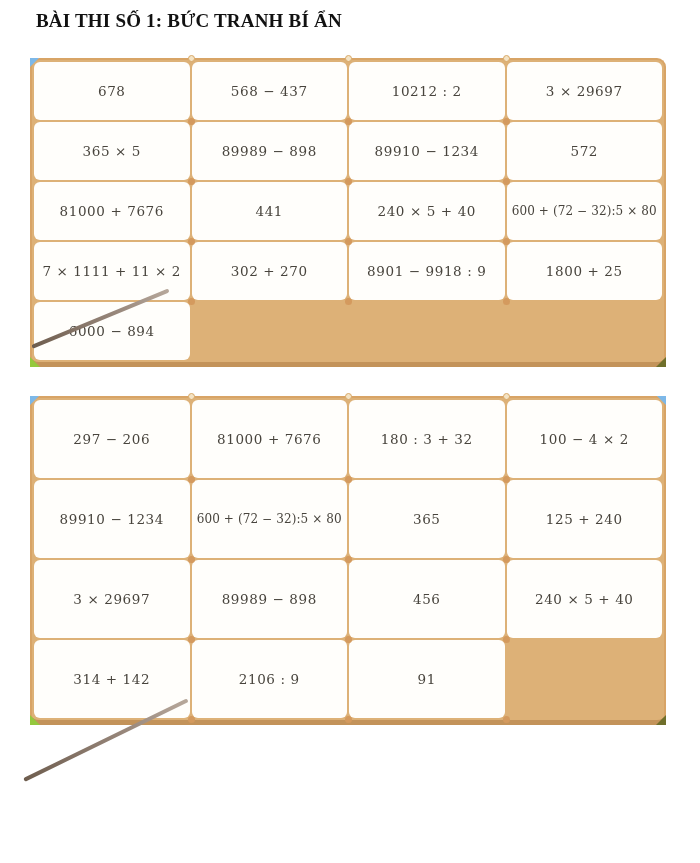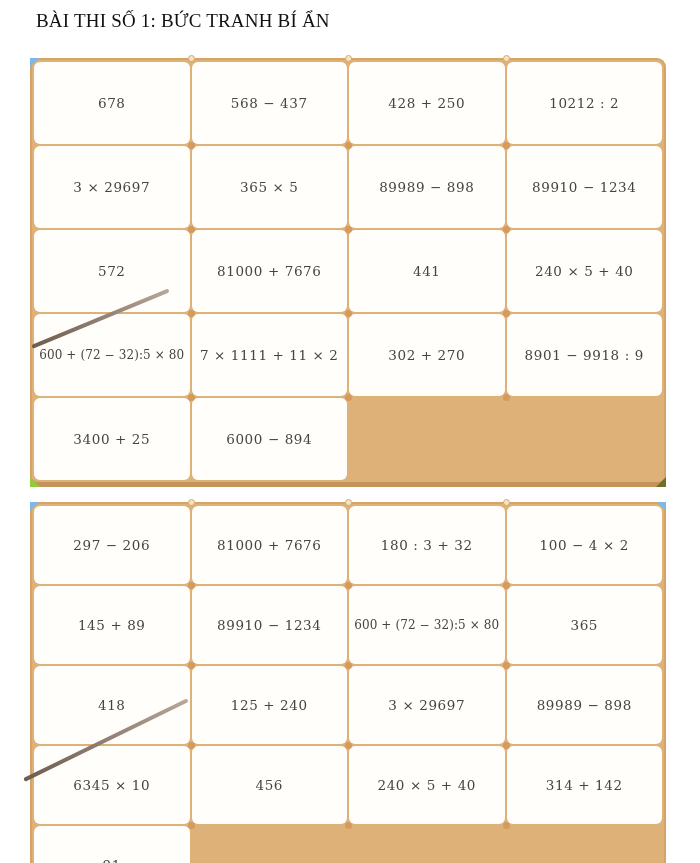--- a/index.html
+++ b/index.html
@@ -3,42 +3,42 @@
 <meta charset="utf-8">
 <style>
   html,body{margin:0;padding:0;background:#ffffff;}
   body{
     width:700px;height:863px;position:relative;overflow:hidden;
     font-family:"DejaVu Serif","Liberation Serif",serif;
   }
   .page-title{
     margin:10px 0 0 36px;
     font-family:"Liberation Serif",serif;
-    font-weight:400;font-size:19px;color:#111;letter-spacing:.2px;
+    font-weight:700;font-size:19px;color:#111;letter-spacing:.2px;
   }
   .board{position:relative;width:636px;margin-left:30px;z-index:1;}
   .board.top{margin-top:26px;}
-  .board.bottom{margin-top:15px;}
+  .board.bottom{margin-top:29px;}
   .grid{
     position:relative;
     display:grid;grid-template-columns:repeat(4,1fr);
     gap:2px;padding:2px;
     background:#ddb177;
     border:2px solid #d8a466;
     border-bottom:5px solid #c3935a;
     border-radius:9px;
   }
   .cell{
     position:relative;
     background:#fffefb;border-radius:6px;
     display:flex;align-items:center;justify-content:center;
     font-size:13.5px;color:#48443d;letter-spacing:.6px;
     white-space:nowrap;
   }
-  .board.top .cell{height:82px;text-align:center;}
+  .board.top .cell{height:58px;text-align:center;}
   .board.bottom .cell{height:78px;}
   .cell.long{font-size:12px;letter-spacing:.1px;}
   
   .grid .cell:nth-child(-n+16):not(:nth-child(4n))::after{
     content:"";position:absolute;right:-5px;bottom:-5px;width:7px;height:7px;
     border-radius:50%;background:#d49a5e;z-index:2;
   }
   .grid .cell:nth-child(1)::after{background:#c8502a;}
   .grid .cell:nth-child(2)::after{background:#d8922e;}
   .grid .cell:nth-child(3)::after{background:#c8502a;}
@@ -79,60 +79,57 @@
   <svg width="320" height="80" viewBox="0 0 320 80">
     <path d="M8 62 Q34 14 62 52 Q76 70 98 34 Q112 12 134 40" fill="none" stroke="#dcdce2" stroke-width="15" stroke-linecap="round"></path>
     <path d="M168 58 Q196 18 226 46 Q248 64 278 30" fill="none" stroke="#e1e1e6" stroke-width="15" stroke-linecap="round"></path>
   </svg>
 </div>
 
 <div class="board top">
   <div class="grid">
     <div class="cell">678</div>
     <div class="cell">568 − 437</div>
-    <div class="cell">428 + 250</div>
     <div class="cell">10212 : 2</div>
     <div class="cell">3 × 29697</div>
     <div class="cell">365 × 5</div>
     <div class="cell">89989 − 898</div>
     <div class="cell">89910 − 1234</div>
     <div class="cell">572</div>
     <div class="cell">81000 + 7676</div>
     <div class="cell">441</div>
     <div class="cell">240 × 5 + 40</div>
     <div class="cell long">600 + (72 − 32):5 × 80</div>
     <div class="cell">7 × 1111 + 11 × 2</div>
     <div class="cell">302 + 270</div>
     <div class="cell">8901 − 9918 : 9</div>
-    <div class="cell">3400 + 25</div>
+    <div class="cell">1800 + 25</div>
     <div class="cell">6000 − 894</div>
     <div class="acc tl"></div>
     <div class="acc bl"></div>
     <div class="acc br"></div>
   </div>
 </div>
 
 <div class="board bottom">
   <div class="grid">
     <div class="cell">297 − 206</div>
     <div class="cell">81000 + 7676</div>
     <div class="cell">180 : 3 + 32</div>
     <div class="cell">100 − 4 × 2</div>
-    <div class="cell">145 + 89</div>
     <div class="cell">89910 − 1234</div>
     <div class="cell long">600 + (72 − 32):5 × 80</div>
     <div class="cell">365</div>
-    <div class="cell">418</div>
     <div class="cell">125 + 240</div>
     <div class="cell">3 × 29697</div>
     <div class="cell">89989 − 898</div>
-    <div class="cell">6345 × 10</div>
     <div class="cell">456</div>
     <div class="cell">240 × 5 + 40</div>
     <div class="cell">314 + 142</div>
+    <div class="cell">2106 : 9</div>
     <div class="cell">91</div>
     <div class="acc tl"></div>
     <div class="acc tr"></div>
     <div class="acc bl"></div>
     <div class="acc br"></div>
   </div>
 </div>
 
 <div class="pencil one"></div>
 <div class="pencil two"></div>

